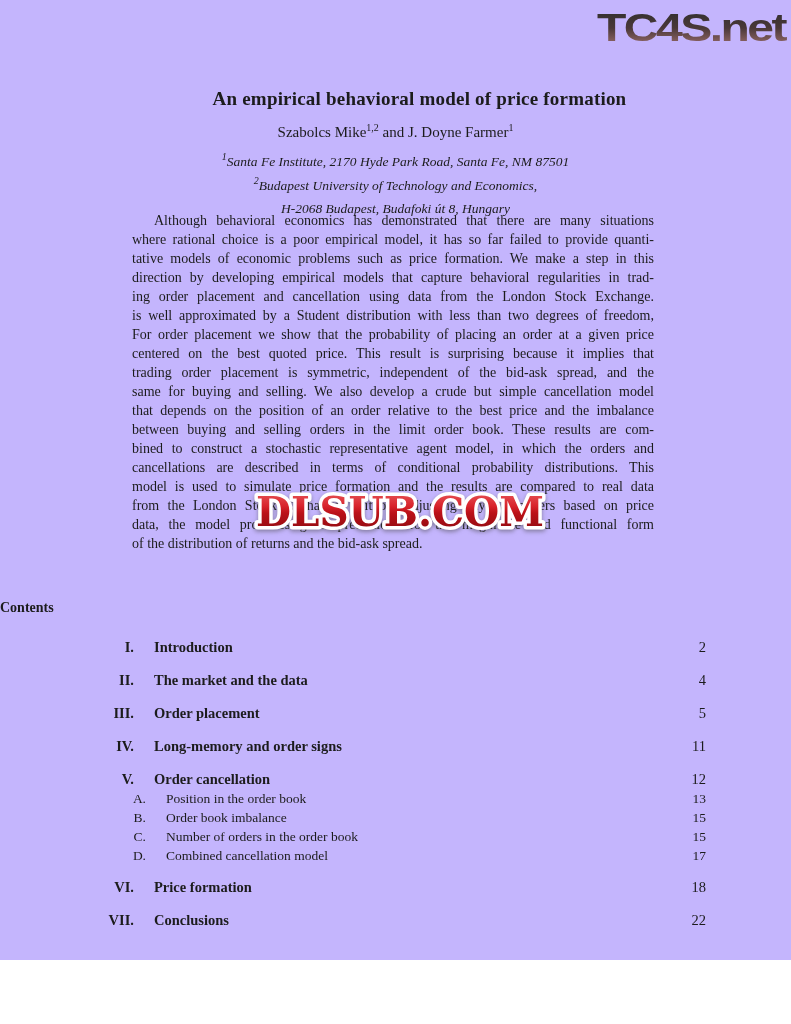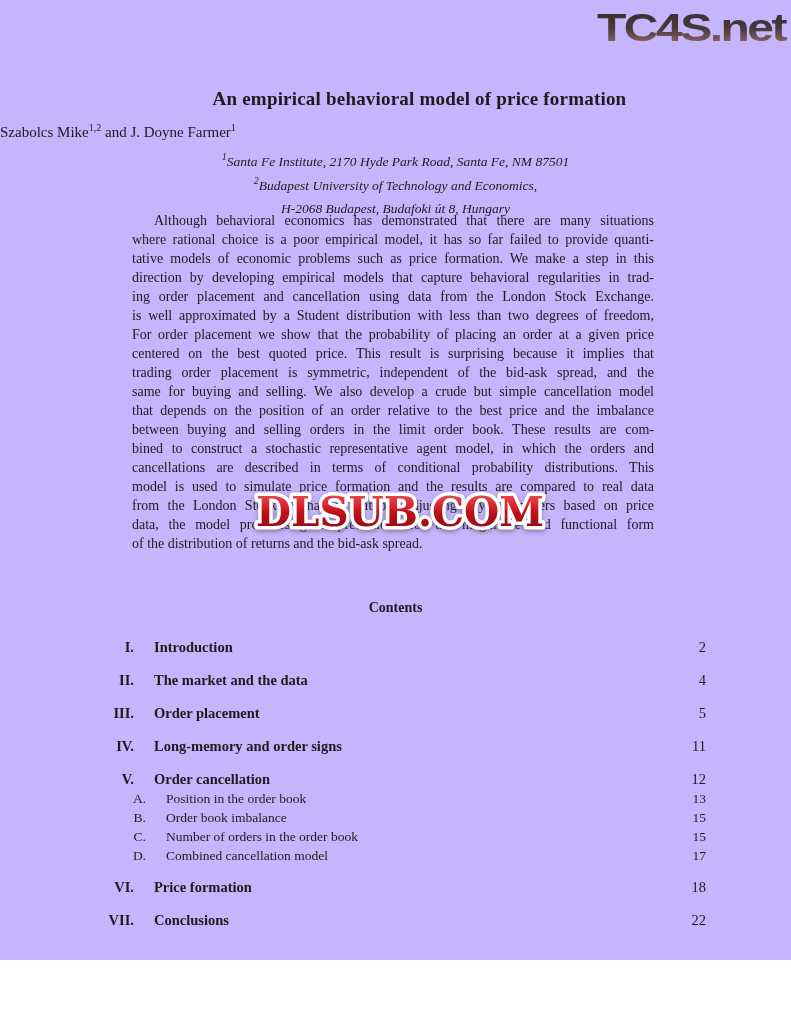--- a/index.html
+++ b/index.html
@@ -17,39 +17,39 @@
   .wm-dlsub{left:246px;top:481px;filter:drop-shadow(0 2px 2px rgba(70,70,70,.5));}
   .wm-traders{top:966px;right:4px;
     filter:drop-shadow(0 0 1.5px #fff) drop-shadow(0 0 1.5px #fff) drop-shadow(2px 3px 2px rgba(90,90,90,.45));}
   
   .title{
     position:absolute;top:88px;left:0;width:100%;
     text-align:center;font-size:19px;font-weight:bold;letter-spacing:.2px;margin-left:24px;
   }
   .authors{
     position:absolute;top:122px;left:0;width:100%;
-    text-align:left;font-size:15px;
+    text-align:center;font-size:15px;
   }
   .authors sup, .affil sup{font-size:10px;}
   .affils{
     position:absolute;top:147px;left:0;width:100%;
     text-align:center;font-style:italic;font-size:13.5px;line-height:19px;
   }
   
   .abstract{
     position:absolute;top:211px;left:132px;width:522px;
     font-size:14px;line-height:19px;
   }
   .abs-line{text-align:justify;text-align-last:justify;white-space:nowrap;}
   .abs-line.first{text-indent:22px;}
   .abs-line.last{text-align-last:left;white-space:normal;}
   
   .contents-head{
     position:absolute;top:600px;left:0;width:100%;
-    text-align:center;font-weight:bold;font-size:14px;
+    text-align:left;font-weight:bold;font-size:14px;
   }
   .toc{position:absolute;top:637px;left:92px;width:614px;}
   .toc-row{
     display:flex;align-items:baseline;
     line-height:20px;margin-bottom:13px;
     font-weight:bold;font-size:14.5px;
   }
   .toc-row.no-gap{margin-bottom:0;}
   .toc-sub{
     display:flex;align-items:baseline;

